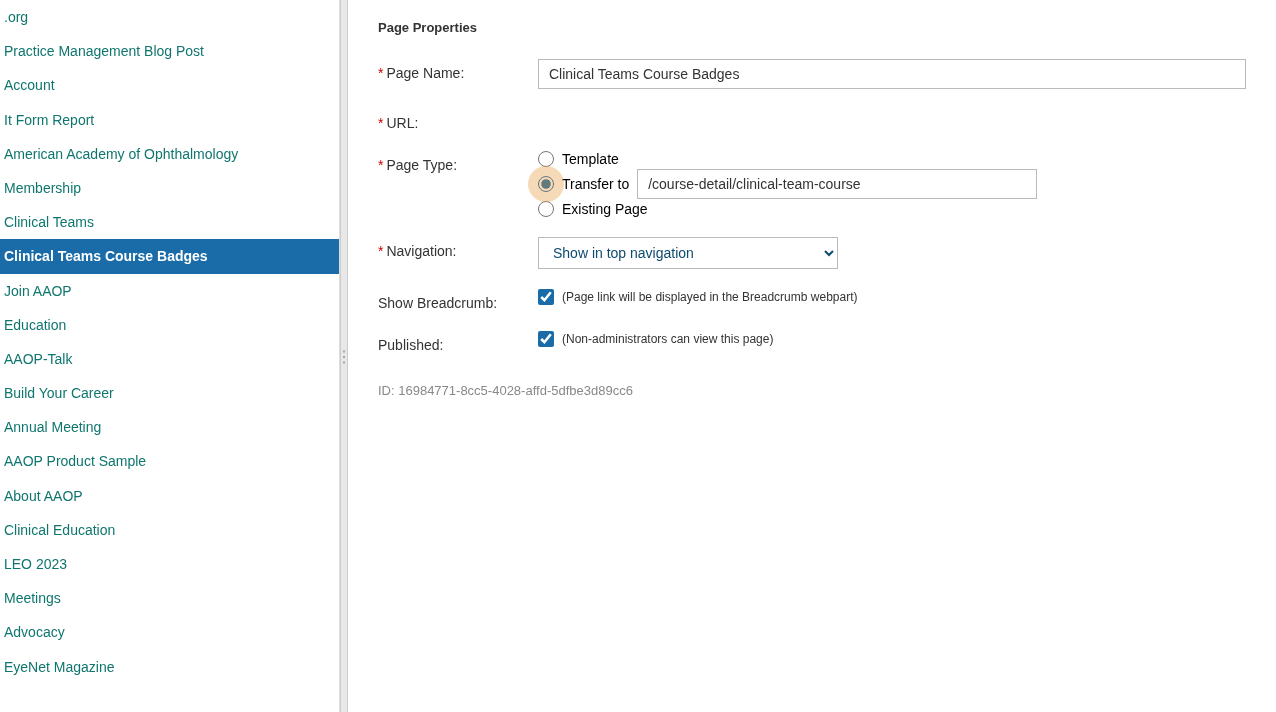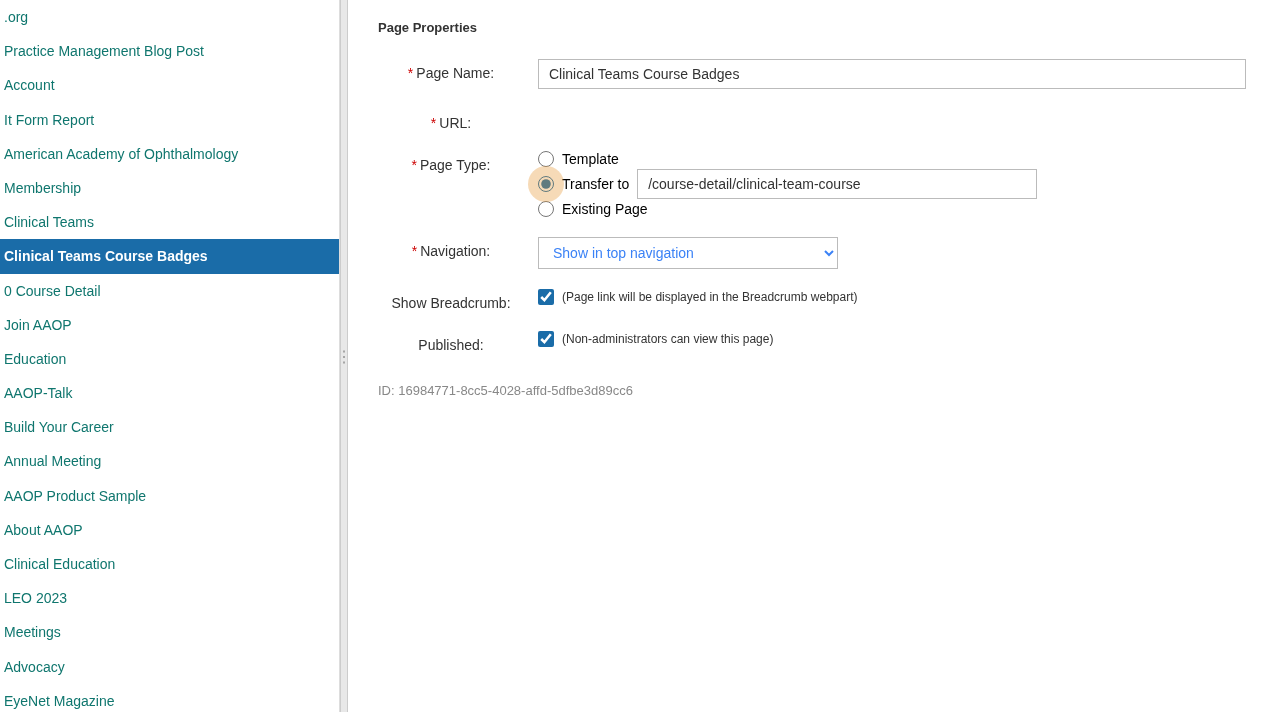--- a/index.html
+++ b/index.html
@@ -74,21 +74,21 @@
 
     .form-row {
       display: flex;
       align-items: flex-start;
       margin-bottom: 20px;
     }
 
     .form-label {
       width: 160px;
       min-width: 160px;
-      text-align: center;
+      text-align: left;
       padding-right: 14px;
       padding-top: 6px;
       color: #333;
       font-size: 14px;
     }
 
     .required-star {
       color: #cc0000;
       margin-right: 3px;
     }
@@ -180,21 +180,21 @@
       height: 36px;
       border-radius: 50%;
       background: rgba(230, 150, 50, 0.35);
       pointer-events: none;
     }
 
     .select-dropdown {
       padding: 6px 10px;
       border: 1px solid #bbb;
       font-size: 14px;
-      color: #3b82f6;
+      color: #0c4a6e;
       width: 300px;
       background: #fff;
       cursor: pointer;
       outline: none;
     }
 
     .checkbox-row {
       display: flex;
       align-items: center;
       gap: 8px;
@@ -226,21 +226,20 @@
 <div class="sidebar">
   <ul class="sidebar-list">
   <li>.org</li>
       <li>Practice Management Blog Post</li>
       <li>Account</li>
       <li>It Form Report</li>
       <li>American Academy of Ophthalmology</li>
       <li>Membership</li>
       <li>Clinical Teams</li>
       <li class="active">Clinical Teams Course Badges</li>
-      <li>0 Course Detail</li>
       <li>Join AAOP</li>
       <li>Education</li>
       <li>AAOP-Talk</li>
       <li>Build Your Career</li>
       <li>Annual Meeting</li>
       <li>AAOP Product Sample</li>
       <li>About AAOP</li>
       <li>Clinical Education</li>
       <li>LEO 2023</li>
       <li>Meetings</li>

